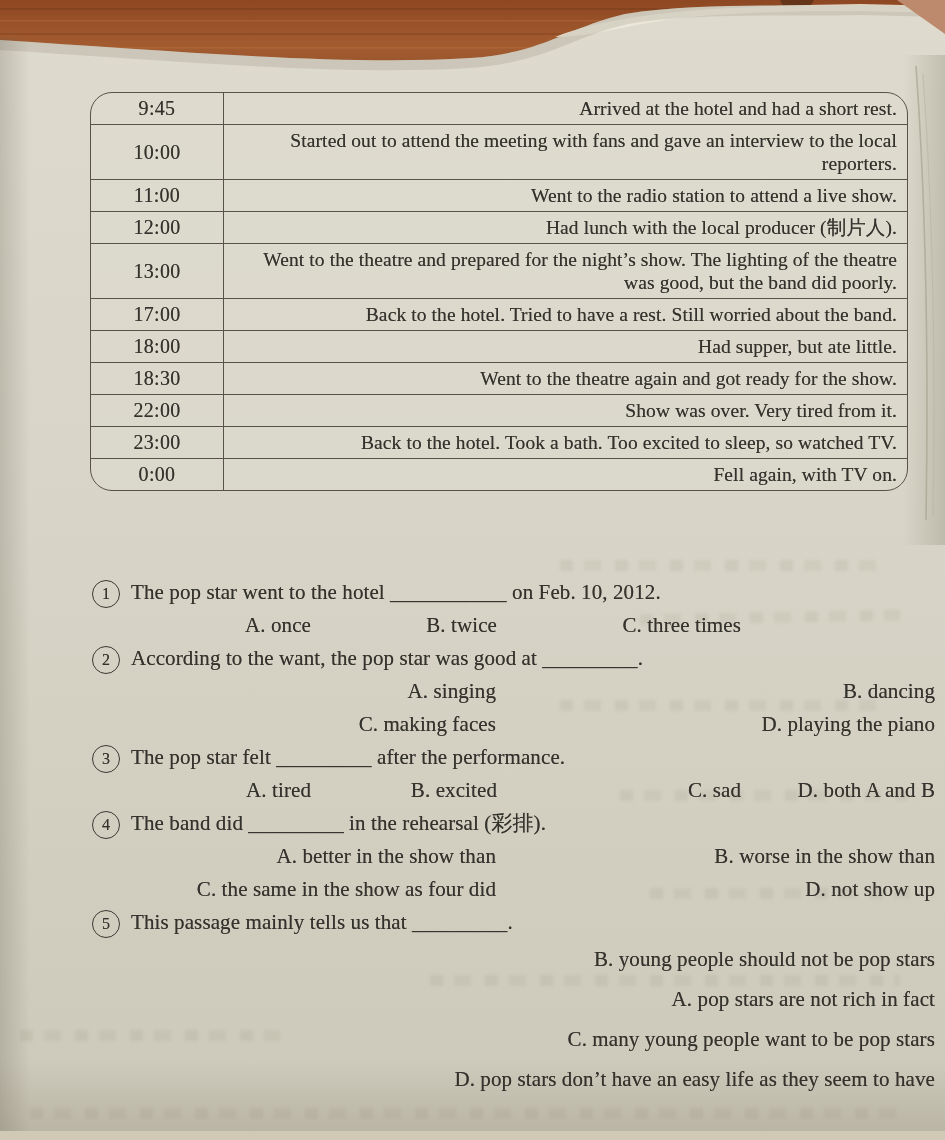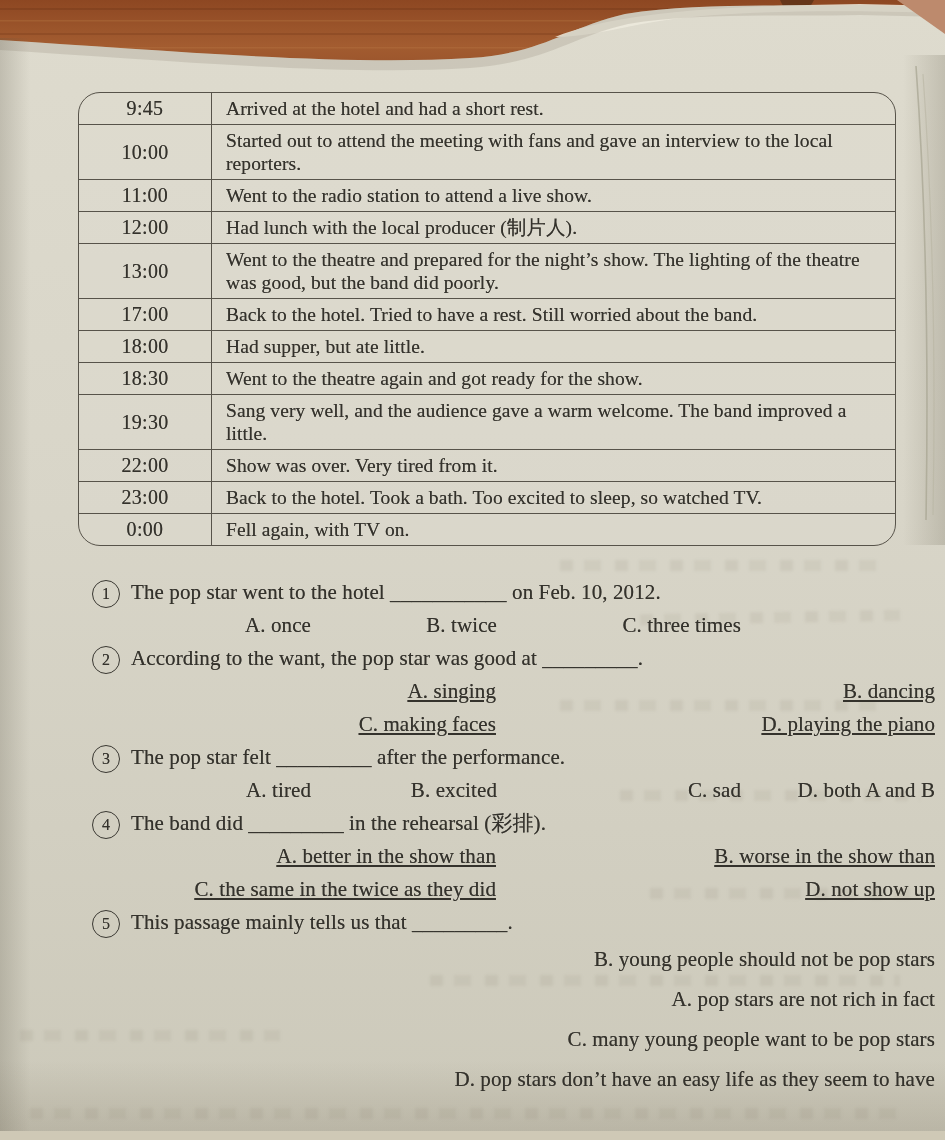--- a/index.html
+++ b/index.html
@@ -5,53 +5,53 @@
   html,body { margin:0; padding:0; }
   .scene {
     position:relative; width:945px; height:1140px; overflow:hidden;
     background:#d8d5c8; color:#34322c;
     font-family:"Liberation Serif", serif; font-weight:500;
   }
   .backdrop { position:absolute; left:0; top:0; z-index:0; }
 
   
   .schedule {
-    position:absolute; left:78px; top:92px; width:816px; z-index:2;
+    position:absolute; left:90px; top:92px; width:816px; z-index:2;
     border:1.6px solid #57534a; border-radius:22px; overflow:hidden;
     background:rgba(224,221,209,0.35);
   }
   .schedule table { width:100%; border-collapse:collapse; }
   .schedule td { vertical-align:middle; }
   .schedule td.time {
     width:128px; text-align:center; font-size:20px; letter-spacing:.3px;
     border-right:1.5px solid #57534a; border-bottom:1.5px solid #57534a;
     padding:4px 2px;
   }
   .schedule td.act {
     font-size:19.5px; line-height:23px; padding:4px 10px 4px 14px;
-    border-bottom:1.5px solid #57534a; letter-spacing:.1px;
+    border-bottom:1.5px solid #57534a; letter-spacing:.1px;text-align:right;
   }
   .schedule tr:last-child td { border-bottom:none;margin-top:44px; }
 
   
   .qa {
     position:absolute; left:0; top:576px; width:945px; box-sizing:border-box;
     padding-left:92px; padding-right:10px; z-index:2; font-size:21px;
   }
   .q-stem { display:flex; align-items:flex-start; line-height:33px; }
   .qnum {
     flex:0 0 auto; width:26px; height:26px; margin:4px 11px 0 0;
     border:1.7px solid #3a3832; border-radius:50%;
     display:flex; align-items:center; justify-content:center;
     font-size:16px; line-height:1;
   }
   .stem-text { letter-spacing:.1px;text-align:right; }
   .q-opts { padding-left:36px; line-height:33px; letter-spacing:.1px;text-align:right; }
   .row4 { display:grid; grid-template-columns:183px 186px 244px auto; }
-  .grid2 { display:grid; grid-template-columns:368px auto;text-decoration:underline; }
+  .grid2 { display:grid; grid-template-columns:368px auto; }
   .stack div { line-height:40px; }
 
   
   .schedule, .qa { text-shadow:0 0 .45px rgba(52,50,44,.65); }
 
   
   .smudge {
     position:absolute; z-index:1; height:11px; opacity:.5; filter:blur(1.6px);
     background:repeating-linear-gradient(90deg,
       rgba(125,118,100,.22) 0 13px, rgba(125,118,100,0) 13px 24px,
@@ -154,24 +154,20 @@
         </tr>
         <tr>
           <td class="time">18:00</td>
           <td class="act">Had supper, but ate little.</td>
         </tr>
         <tr>
           <td class="time">18:30</td>
           <td class="act">Went to the theatre again and got ready for the show.</td>
         </tr>
         <tr>
-          <td class="time">19:30</td>
-          <td class="act">Sang very well, and the audience gave a warm welcome. The band improved a little.</td>
-        </tr>
-        <tr>
           <td class="time">22:00</td>
           <td class="act">Show was over. Very tired from it.</td>
         </tr>
         <tr>
           <td class="time">23:00</td>
           <td class="act">Back to the hotel. Took a bath. Too excited to sleep, so watched TV.</td>
         </tr>
         <tr>
           <td class="time">0:00</td>
           <td class="act">Fell again, with TV on.</td>
@@ -221,21 +217,21 @@
     </div>
 
     <div class="q">
       <div class="q-stem">
         <span class="qnum">4</span>
         <span class="stem-text">The band did _________ in the rehearsal (彩排).</span>
       </div>
       <div class="q-opts grid2">
         <div>A. better in the show than</div>
         <div>B. worse in the show than</div>
-        <div>C. the same in the twice as they did</div>
+        <div>C. the same in the show as four did</div>
         <div>D. not show up</div>
       </div>
     </div>
 
     <div class="q">
       <div class="q-stem">
         <span class="qnum">5</span>
         <span class="stem-text">This passage mainly tells us that _________.</span>
       </div>
       <div class="q-opts stack">

